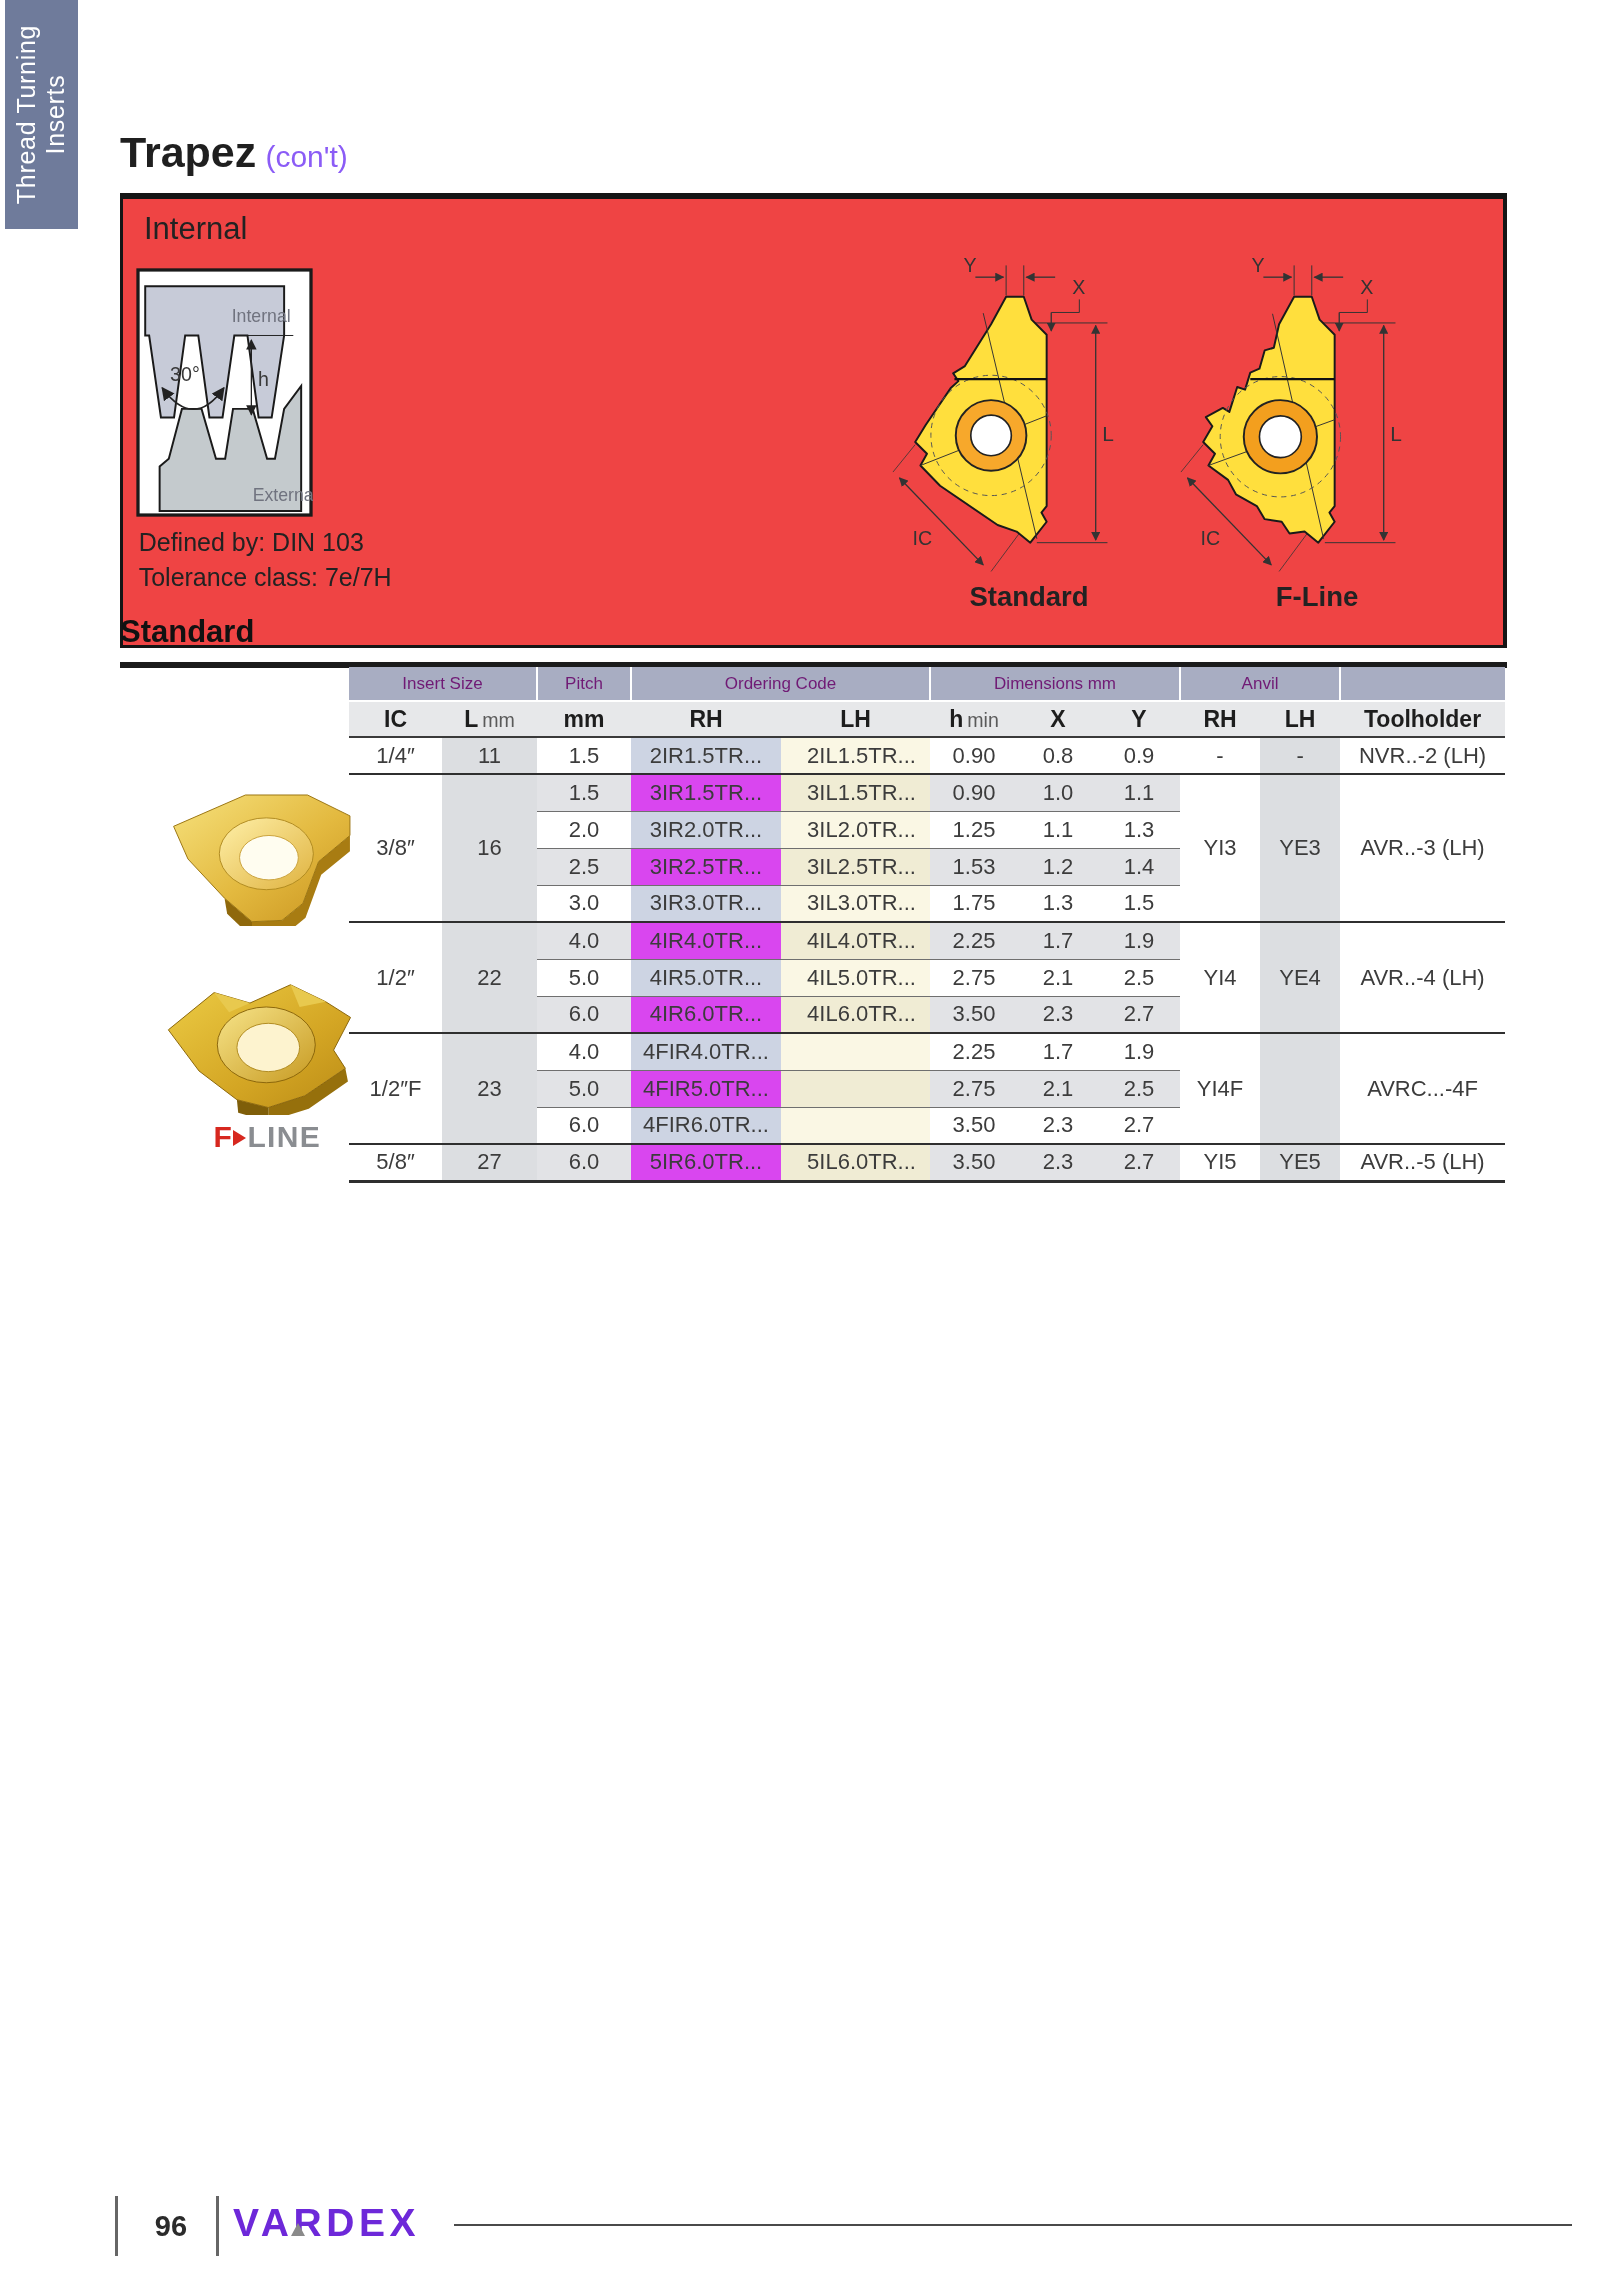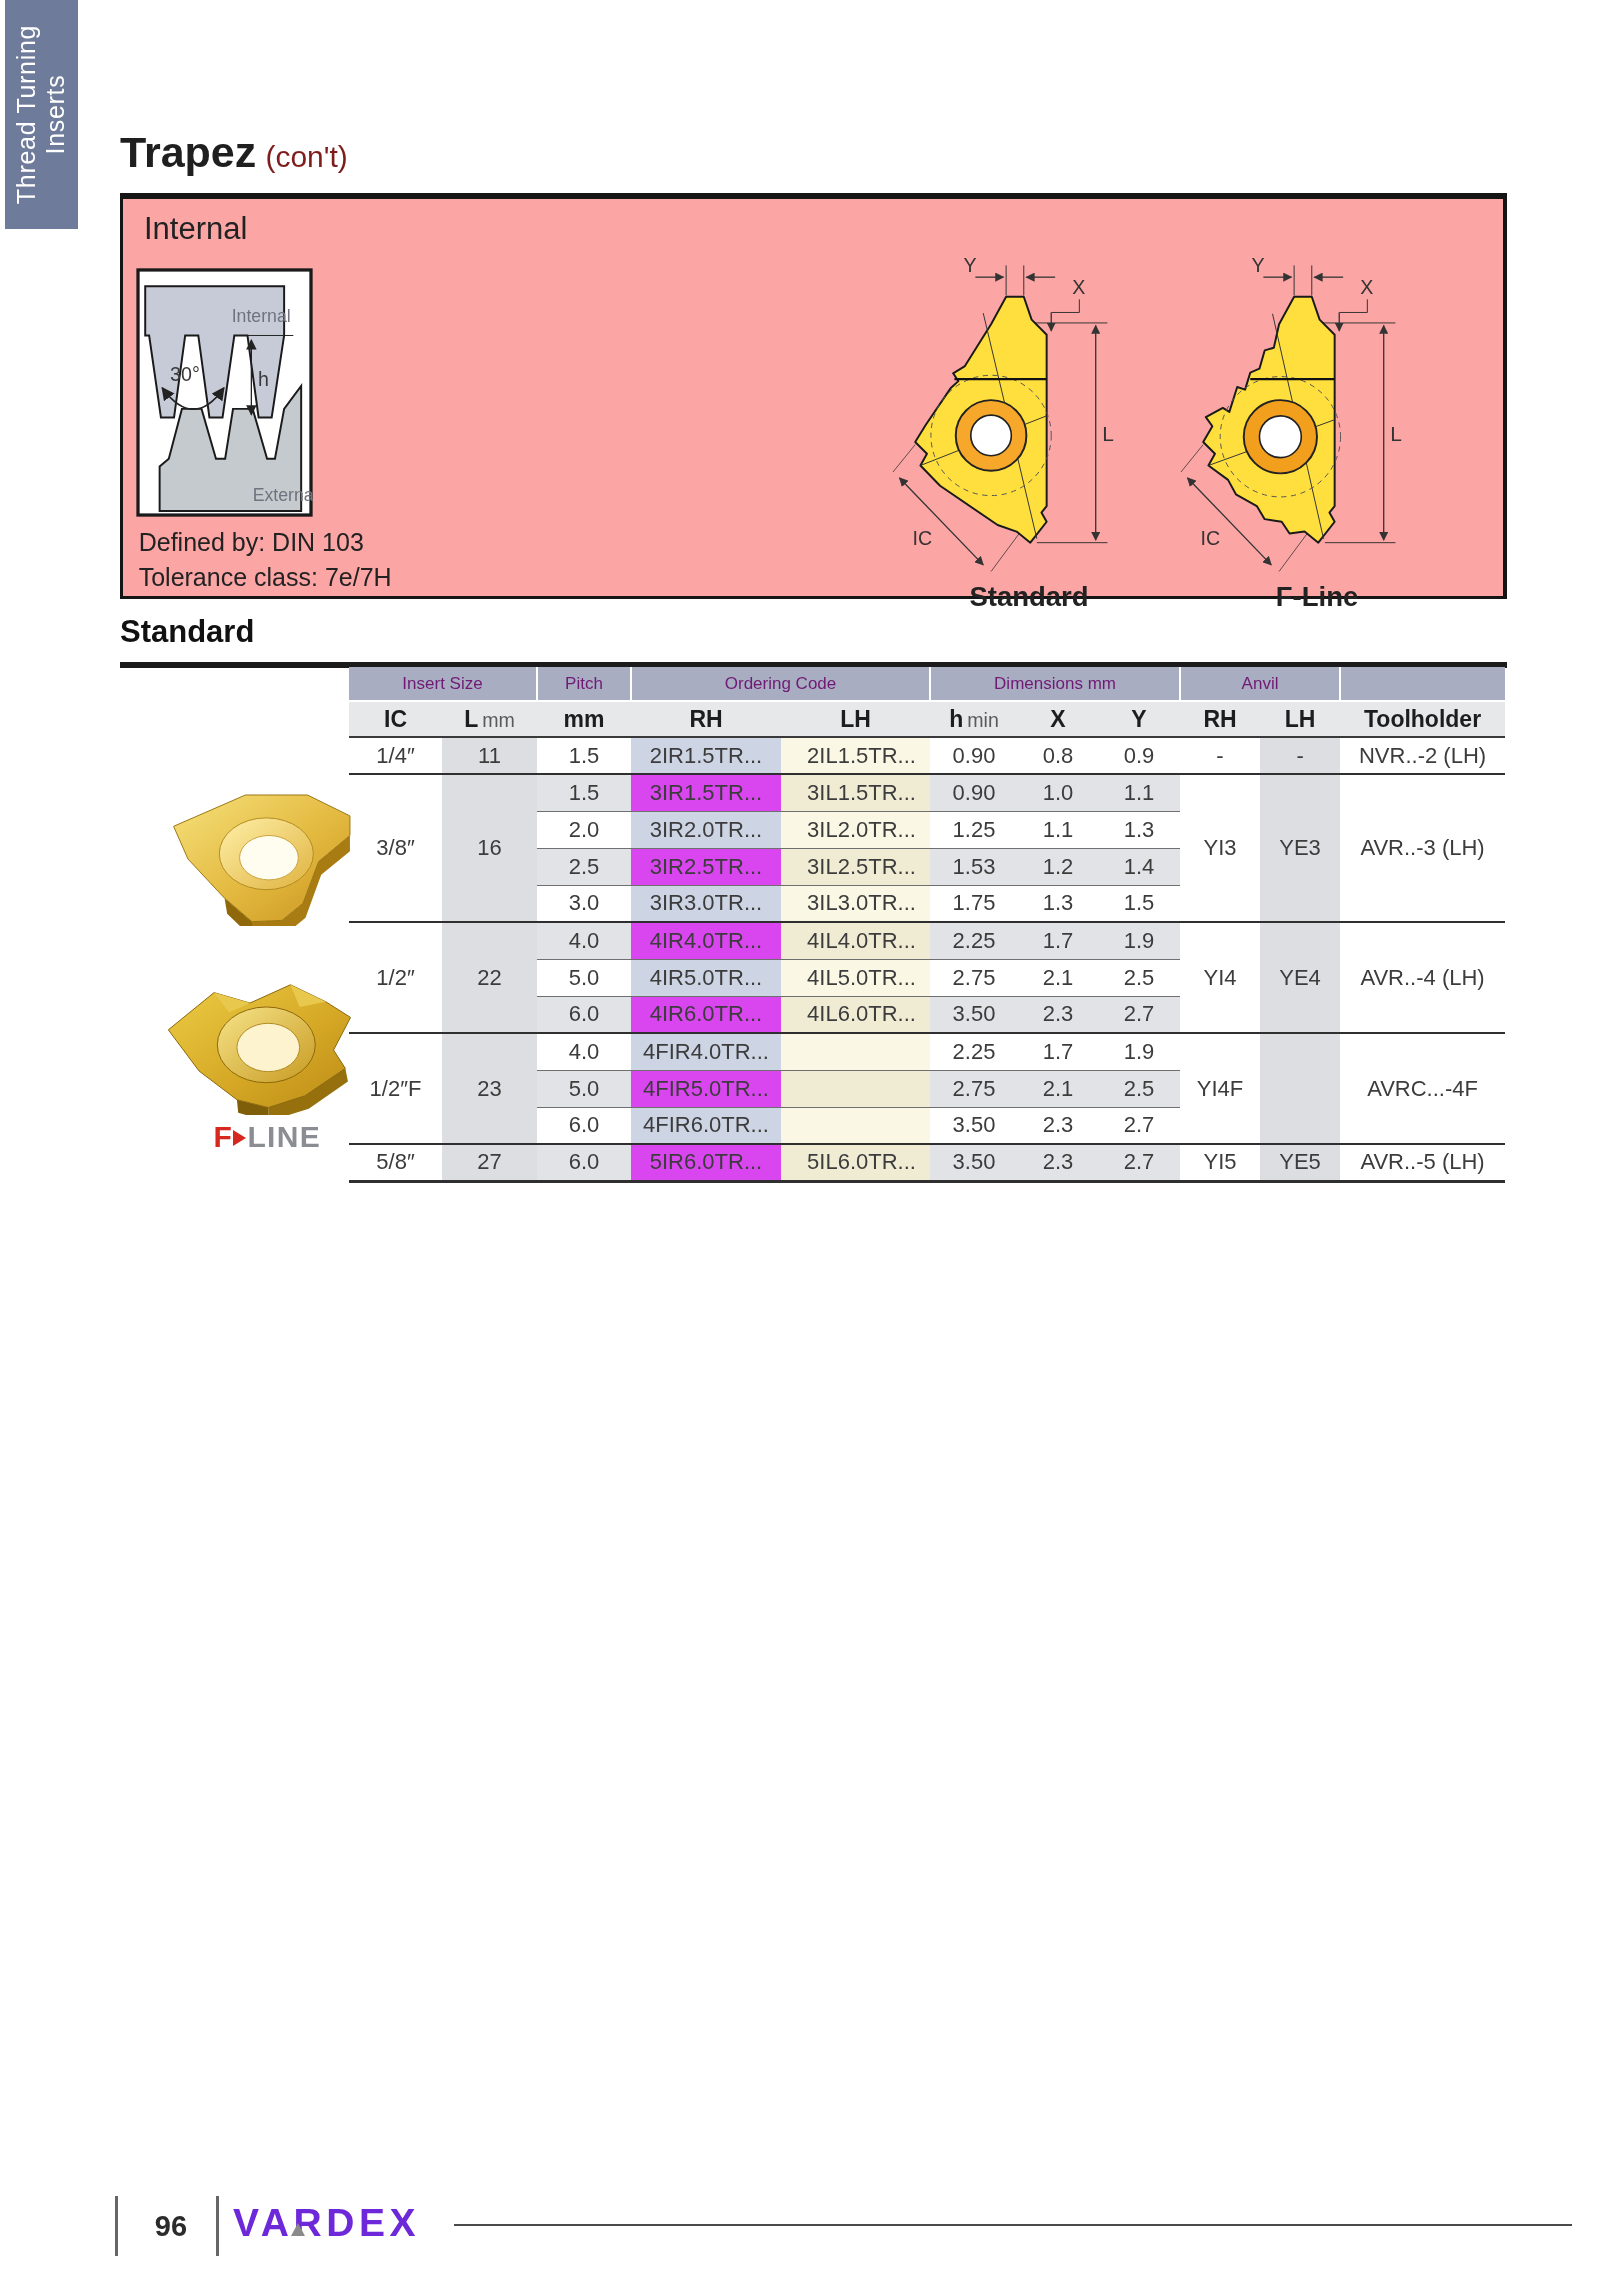--- a/index.html
+++ b/index.html
@@ -12,25 +12,25 @@
   
   .side-tab { position:absolute; left:5.2px; top:0; width:73px; height:229px; background:#6f7b9b; }
   .side-tab-inner {
     width:229px; height:73px; transform:rotate(-90deg) translate(-229px,0); transform-origin:top left;
     display:flex; flex-direction:column; justify-content:center; align-items:center; gap:1.3px;
   }
   .side-tab-inner span { color:#fff; font-size:25px; letter-spacing:0.7px; line-height:1.1; }
 
   
   .page-title { position:absolute; left:120px; top:128px; font-size:43px; font-weight:bold; color:#1f1f1f; }
-  .page-title .cont { font-size:30px; font-weight:400; margin-left:9.2px; color:#7f1d1d; }
+  .page-title .cont { font-size:30px; font-weight:400; margin-left:9.2px; color:#8b5cf6; }
 
   
   .internal-box {
-    position:absolute; left:120px; top:193px; width:1387px; height:406px; background:#fca5a5;
+    position:absolute; left:120px; top:193px; width:1387px; height:455px; background:#ef4444;
     border:3.3px solid #151515; border-top-width:6.5px; border-right-width:4.6px;
   }
   .internal-heading { position:absolute; left:21px; top:11.8px; font-size:31px; font-weight:400; color:#222; }
   .profile-svg { position:absolute; left:13px; top:69px; }
   .defined-text { position:absolute; left:15.7px; top:326px; font-size:25px; color:#222; line-height:1.38; }
   .draw-block { position:absolute; top:52px; width:288px; }
   .draw-std { left:762px; } .draw-fl { left:1050px; }
   .draw-caption { text-align:center; font-size:27.5px; font-weight:bold; color:#222; margin-top:1.3px; }
 
   

